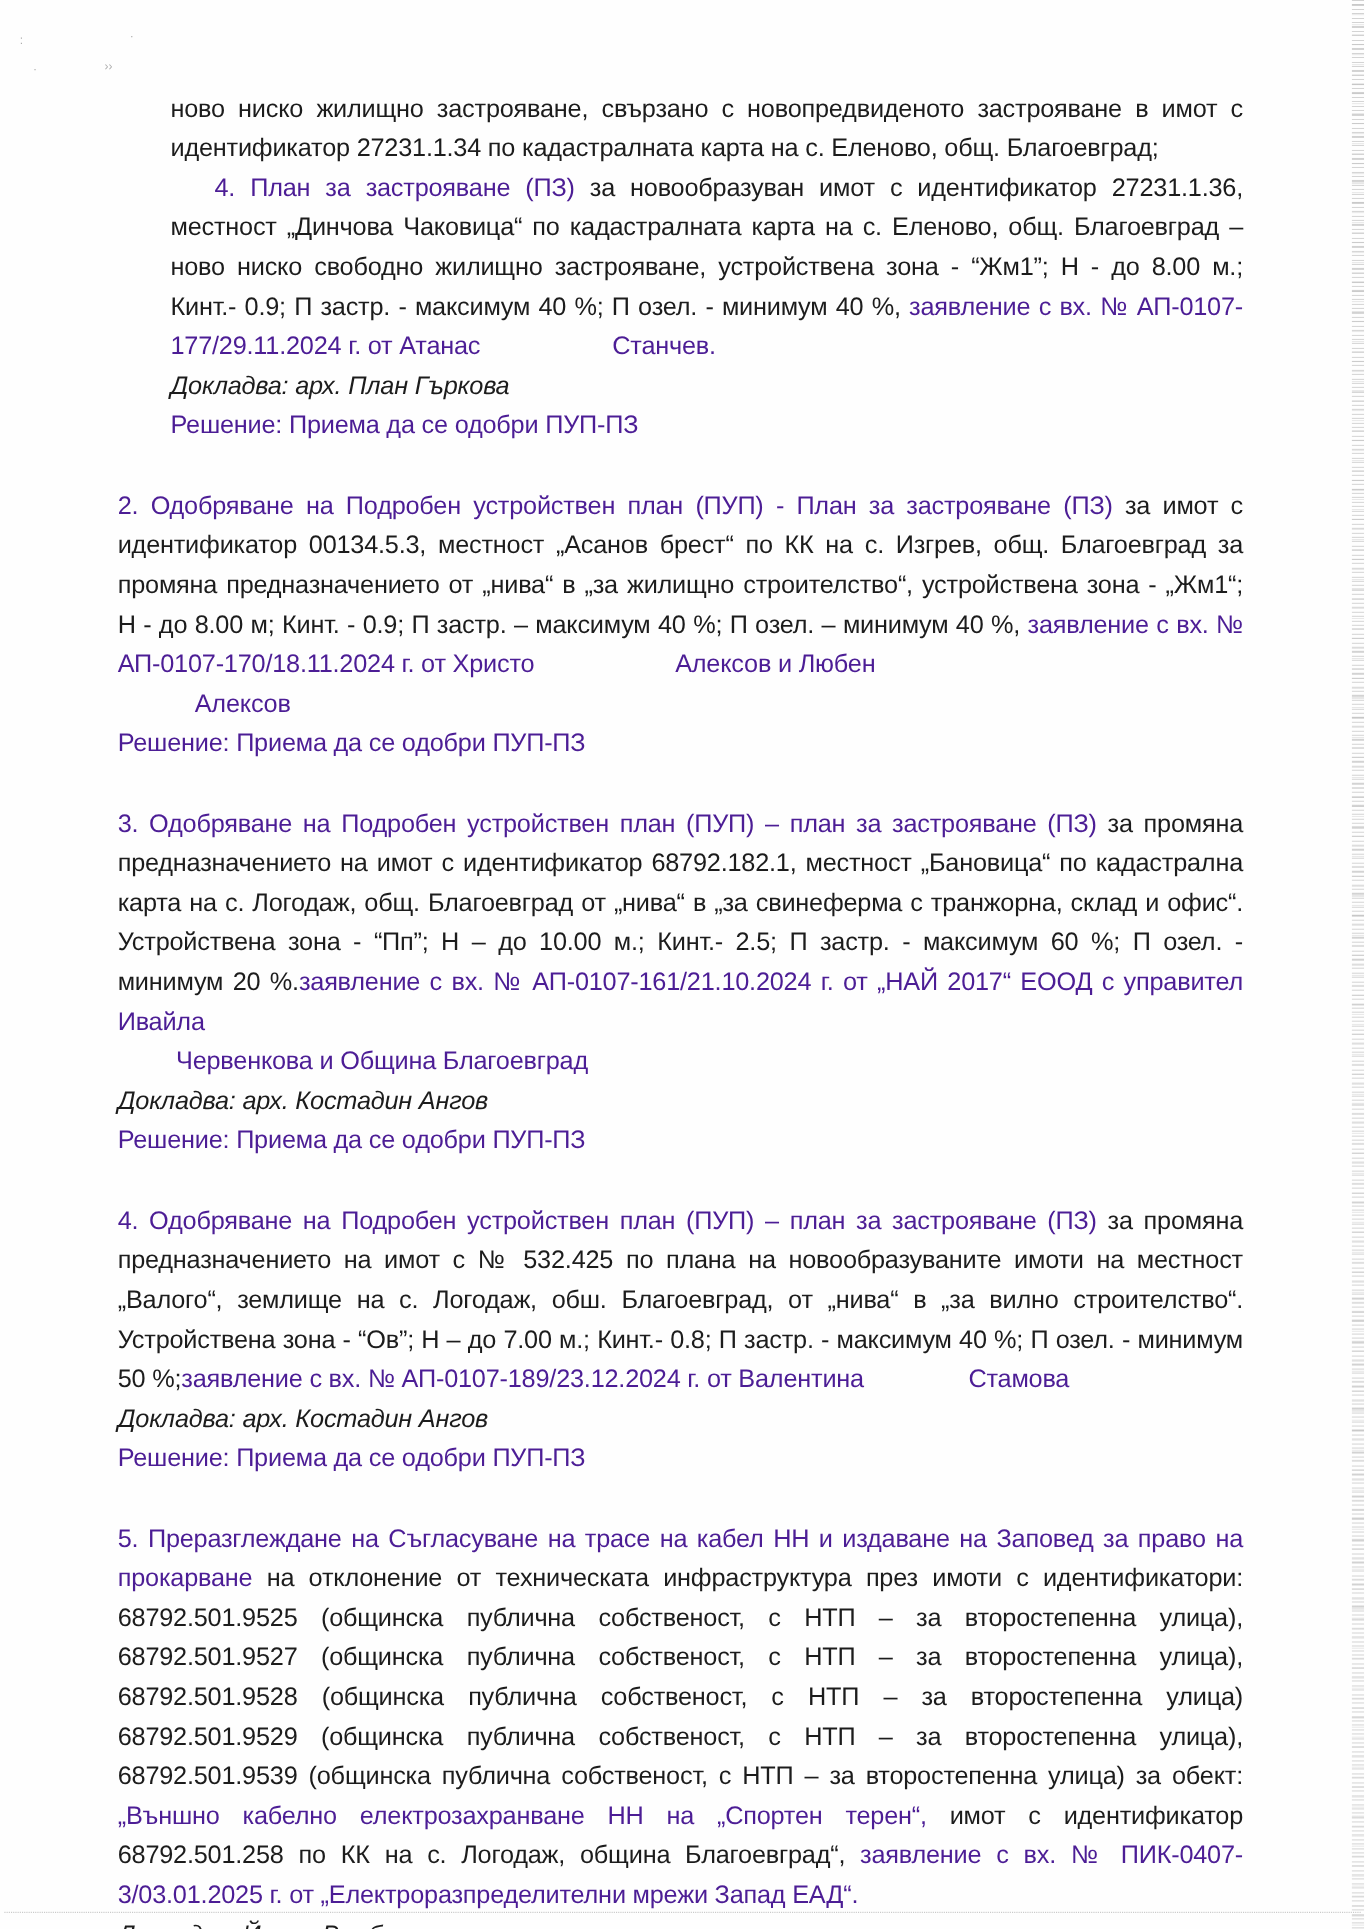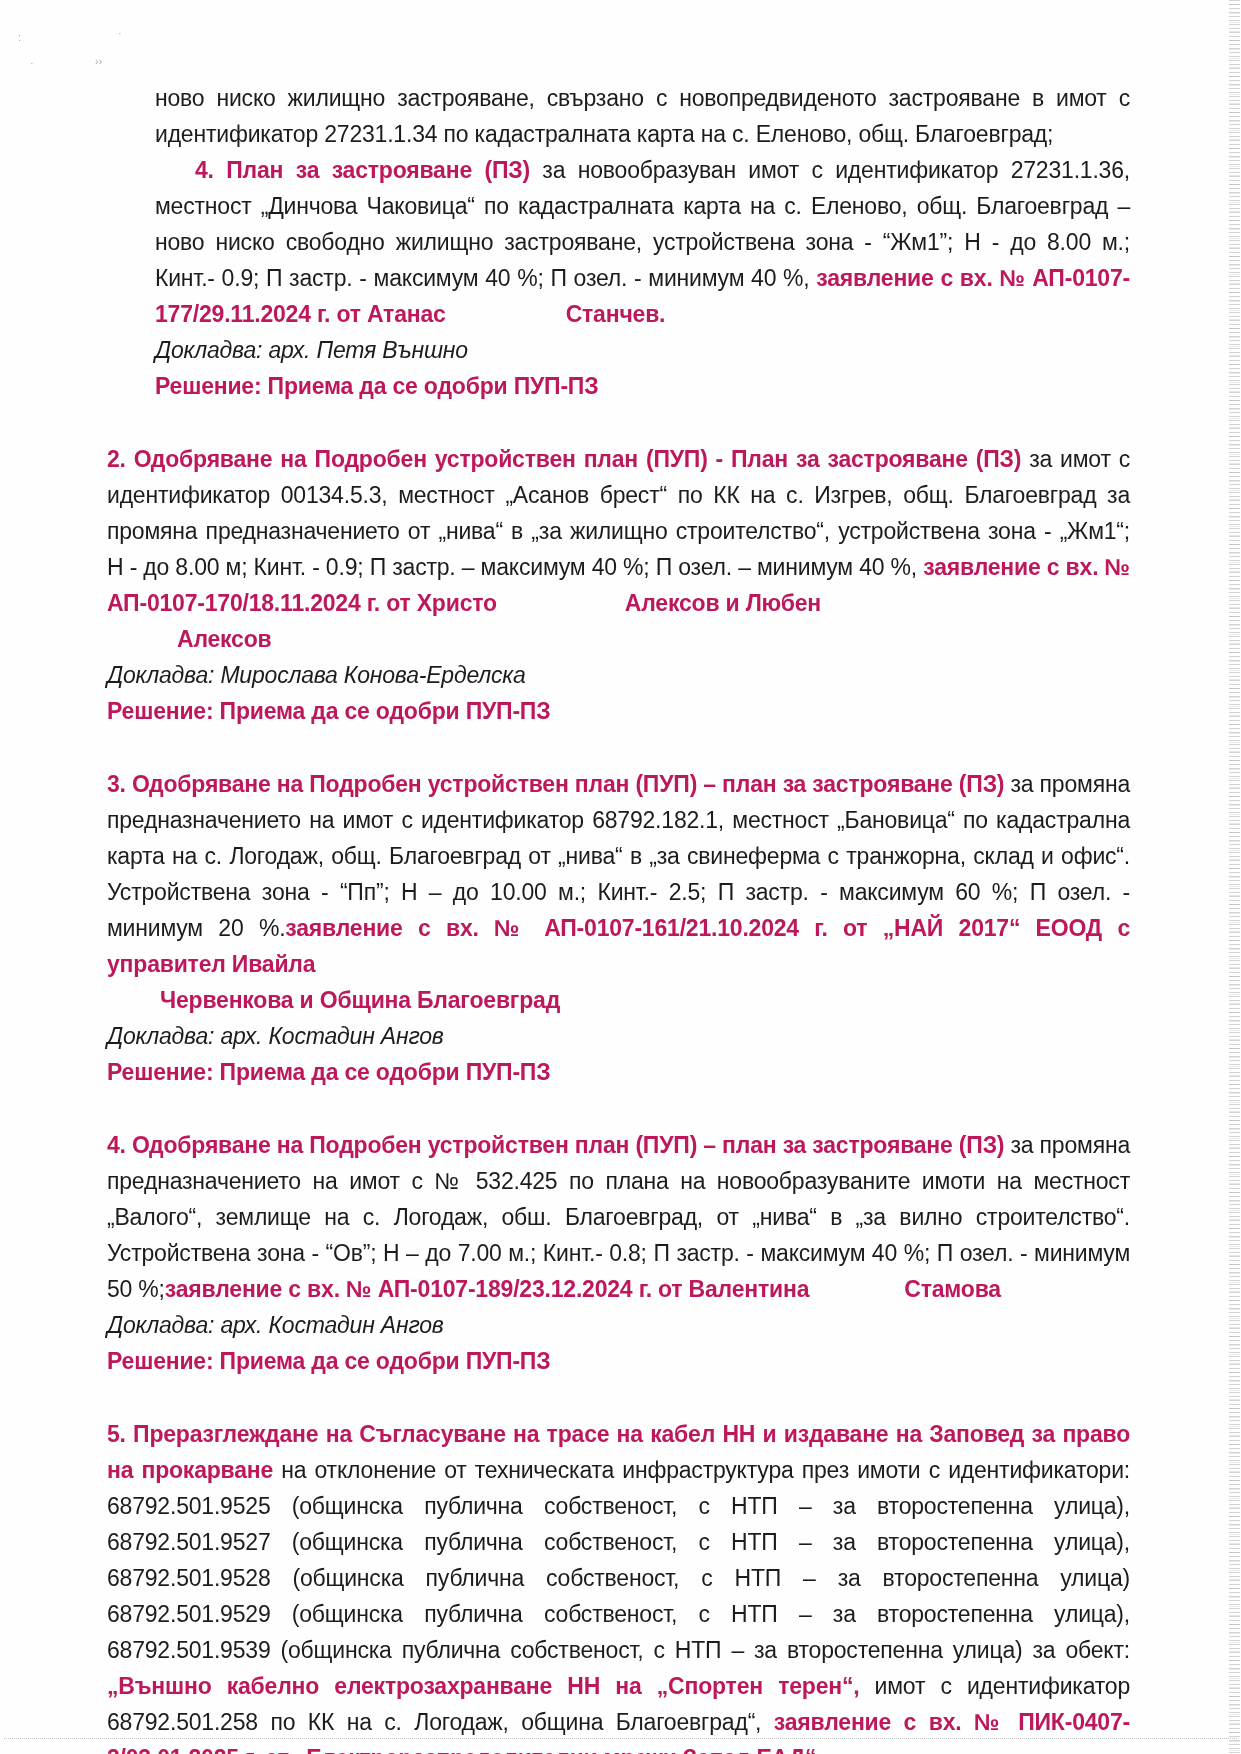--- a/index.html
+++ b/index.html
@@ -18,21 +18,21 @@
     font-size: 23px;
     line-height: 36px;
     letter-spacing: -0.2px;
   }
   section { display: block; }
   section + section { margin-top: 37px; }
   section.indented { margin-left: 48px; }
   p.para { margin: 0; text-align: justify; }
   p.para.no-justify { text-align: left; }
   p.para.fl-indent { text-indent: 40px; }
-  .b { font-weight: 700; color: #be185d; }
+  .b { font-weight: 400; color: #4c1d95; }
   .i { font-style: italic; }
   .gap { display: inline-block; height: 1px; }
   
   .speckle {
     position: absolute;
     color: #9a9a9a;
     font-size: 11px;
     line-height: 11px;
     opacity: 0.8;
     user-select: none;
@@ -64,26 +64,25 @@
 <span class="speckle" style="left:118px; top:28px;">·</span>
 <span class="speckle" style="left:30px; top:58px;">·</span>
 <span class="speckle" style="left:95px; top:56px;">››</span>
 <div class="edge-noise-right"></div>
 <div class="edge-noise-bottom"></div>
 
 <main class="doc">
     <section class="indented">
       <p class="para"><span>ново ниско жилищно застрояване, свързано с новопредвиденото застрояване в имот с идентификатор 27231.1.34 по кадастралната карта на с. Еленово, общ. Благоевград;</span></p>
       <p class="para fl-indent"><span class="b">4. План за застрояване (ПЗ)</span><span> за новообразуван имот с идентификатор 27231.1.36, местност „Динчова Чаковица“ по кадастралната карта на с. Еленово, общ. Благоевград – ново ниско свободно жилищно застрояване, устройствена зона - “Жм1”; Н - до 8.00 м.; Кинт.- 0.9; П застр. - максимум 40 %; П озел. - минимум 40 %, </span><span class="b">заявление с вх. № АП-0107-177/29.11.2024 г. от Атанас</span><span class="gap" style="width: 120px;"></span><span class="b">Станчев.</span></p>
-      <p class="para no-justify"><span class="i">Докладва: арх. Петя Външно</span></p>
+      <p class="para no-justify"><span class="i">Докладва: арх. План Гъркова</span></p>
       <p class="para no-justify"><span class="b">Решение: Приема да се одобри ПУП-ПЗ</span></p>
     </section>
     <section>
       <p class="para"><span class="b">2. Одобряване на Подробен устройствен план (ПУП) - План за застрояване (ПЗ)</span><span> за имот с идентификатор 00134.5.3, местност „Асанов брест“ по КК на с. Изгрев, общ. Благоевград за промяна предназначението от „нива“ в „за жилищно строителство“, устройствена зона - „Жм1“; Н - до 8.00 м; Кинт. - 0.9; П застр. – максимум 40 %; П озел. – минимум 40 %, </span><span class="b">заявление с вх. № АП-0107-170/18.11.2024 г. от Христо</span><span class="gap" style="width: 128px;"></span><span class="b">Алексов и Любен</span><br><span class="gap" style="width: 70px;"></span><span class="b">Алексов</span></p>
-      <p class="para no-justify"><span class="i">Докладва: Мирослава Конова-Ерделска</span></p>
       <p class="para no-justify"><span class="b">Решение: Приема да се одобри ПУП-ПЗ</span></p>
     </section>
     <section>
       <p class="para"><span class="b">3. Одобряване на Подробен устройствен план (ПУП) – план за застрояване (ПЗ)</span><span> за промяна предназначението на имот с идентификатор 68792.182.1, местност „Бановица“ по кадастрална карта на с. Логодаж, общ. Благоевград от „нива“ в „за свинеферма с транжорна, склад и офис“. Устройствена зона - “Пп”; Н – до 10.00 м.; Кинт.- 2.5; П застр. - максимум 60 %; П озел. - минимум 20 %.</span><span class="b">заявление с вх. № АП-0107-161/21.10.2024 г. от „НАЙ 2017“ ЕООД с управител Ивайла</span><br><span class="gap" style="width: 53px;"></span><span class="b">Червенкова и Община Благоевград</span></p>
       <p class="para no-justify"><span class="i">Докладва: арх. Костадин Ангов</span></p>
       <p class="para no-justify"><span class="b">Решение: Приема да се одобри ПУП-ПЗ</span></p>
     </section>
     <section>
       <p class="para"><span class="b">4. Одобряване на Подробен устройствен план (ПУП) – план за застрояване (ПЗ)</span><span> за промяна предназначението на имот с № 532.425 по плана на новообразуваните имоти на местност „Валого“, землище на с. Логодаж, обш. Благоевград, от „нива“ в „за вилно строителство“. Устройствена зона - “Ов”; Н – до 7.00 м.; Кинт.- 0.8; П застр. - максимум 40 %; П озел. - минимум 50 %;</span><span class="b">заявление с вх. № АП-0107-189/23.12.2024 г. от Валентина</span><span class="gap" style="width: 95px;"></span><span class="b">Стамова</span></p>
       <p class="para no-justify"><span class="i">Докладва: арх. Костадин Ангов</span></p>

